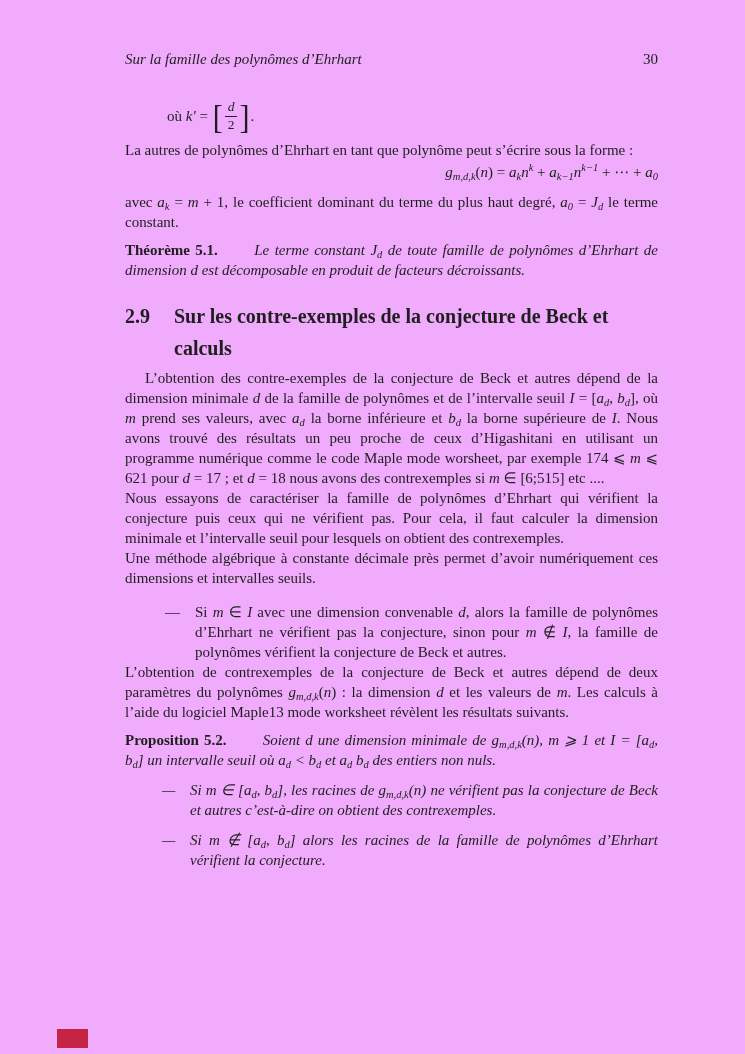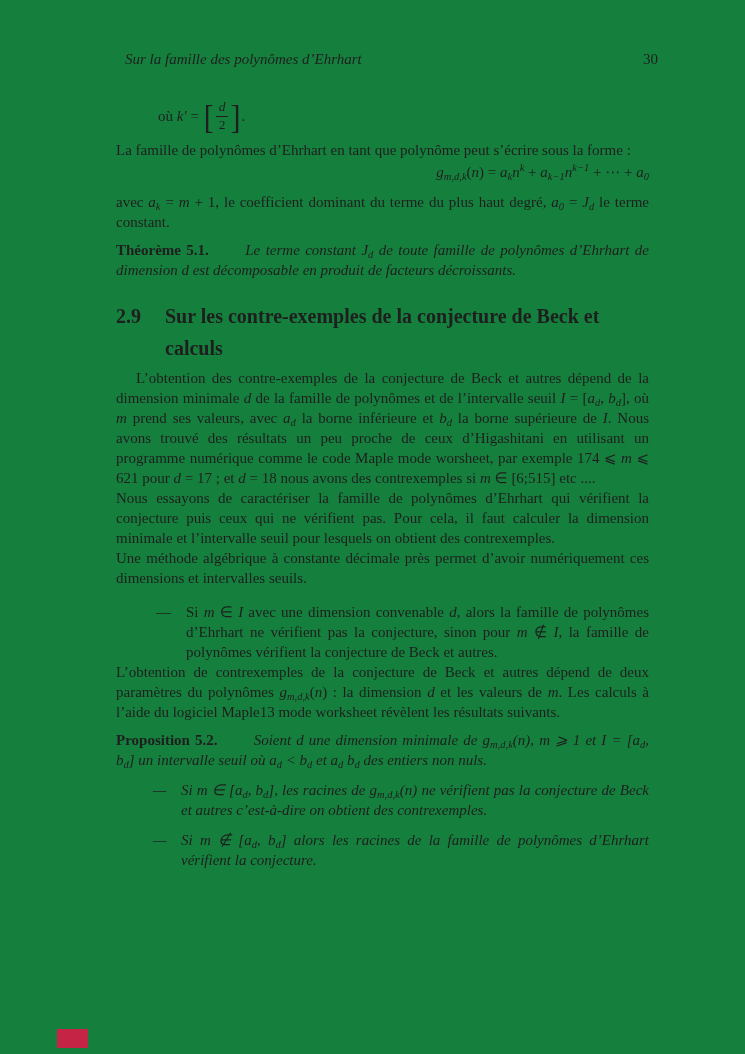--- a/index.html
+++ b/index.html
@@ -1,32 +1,32 @@
 <!DOCTYPE html>
 <html><head>
 <meta charset="utf-8">
 <style>
   html,body{margin:0;padding:0;background:#e8e8e8;}
   .page{
     position:relative;
     width:745px;height:1054px;
-    background:#15803d;
+    background:#f0abfc;
     font-family:"Liberation Serif", serif;
     color:#1e1e1e;
     overflow:hidden;
     margin:0 auto;
   }
   .header{
     position:absolute;left:125px;top:49px;width:533px;
     display:flex;justify-content:space-between;
     font-size:15px;line-height:20px;
   }
   .running-title{font-style:italic;}
   .content{
-    position:absolute;left:116px;top:96px;width:533px;
+    position:absolute;left:125px;top:96px;width:533px;
     font-size:15px;line-height:20px;
   }
   .para{margin:0;text-align:justify;}
   .indent-first{text-indent:20px;}
   i, .math-i{font-style:italic;}
   sub,sup{font-size:70%;line-height:0;font-style:italic;}
   sub{vertical-align:-0.25em;}
   sup{vertical-align:0.55em;}
   
   .kline{
@@ -86,21 +86,21 @@
         <span class="sp"> = </span>
         <span class="bigbracket">[</span>
         <span class="frac">
           <span class="num">d</span>
           <span class="den">2</span>
         </span>
         <span class="bigbracket">]</span>
         <span>.</span>
     </div>
 
-    <p class="para">La famille de polynômes d’Ehrhart en tant que polynôme peut s’écrire sous la forme :</p>
+    <p class="para">La autres de polynômes d’Ehrhart en tant que polynôme peut s’écrire sous la forme :</p>
 
     <div class="formula"><i>g</i><sub>m,d,k</sub>(<i>n</i>) = <i>a</i><sub>k</sub><i>n</i><sup>k</sup> + <i>a</i><sub>k−1</sub><i>n</i><sup>k−1</sup> + ⋯ + <i>a</i><sub>0</sub></div>
 
     <p class="para">avec <i>a</i><sub>k</sub> = <i>m</i> + 1, le coefficient dominant du terme du plus haut degré, <i>a</i><sub>0</sub> = <i>J</i><sub>d</sub> le terme constant.</p>
 
     <p class="para theorem-block"><b class="block-label">Théorème 5.1.</b> <span class="block-italic">Le terme constant <i>J</i><sub>d</sub> de toute famille de polynômes d’Ehrhart de dimension <i>d</i> est décomposable en produit de facteurs décroissants.</span></p>
 
     <div class="section-heading">
       <span class="section-number">2.9</span>
       <span class="section-title">Sur les contre-exemples de la conjecture de Beck et calculs</span>

